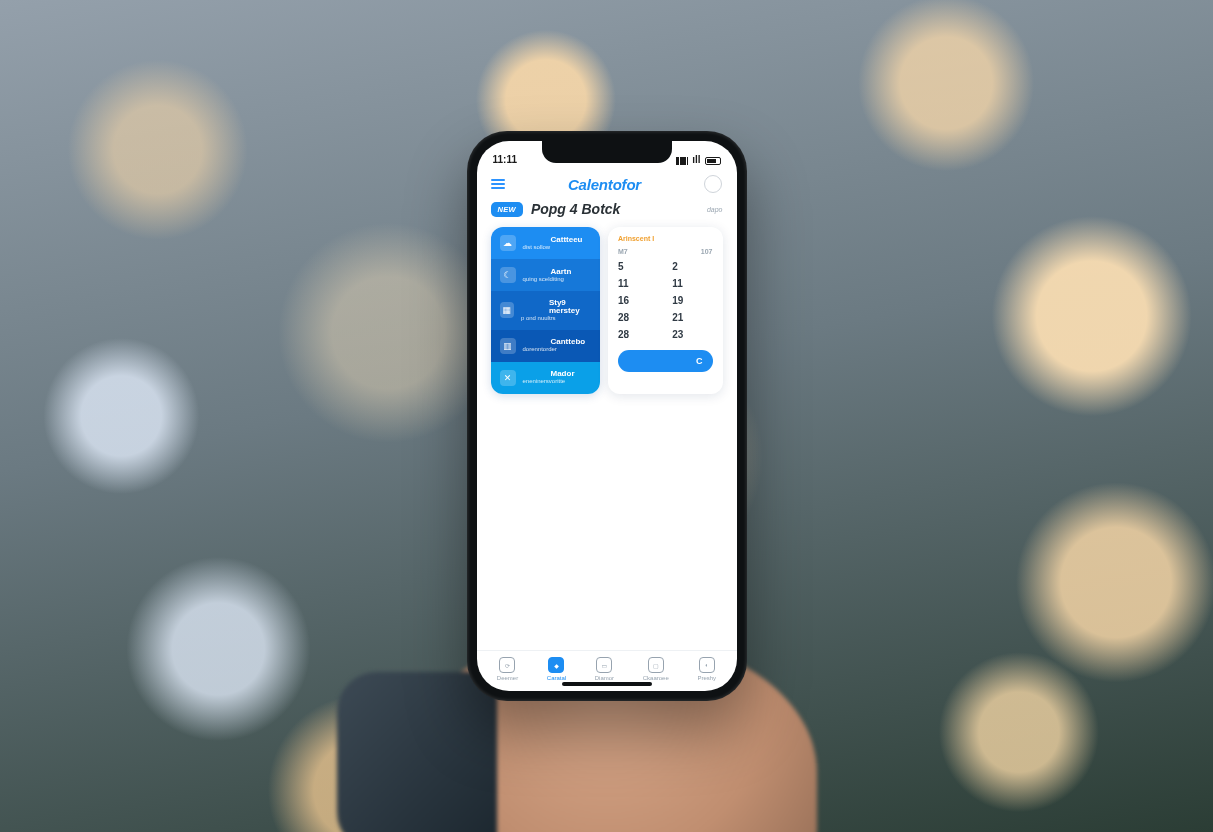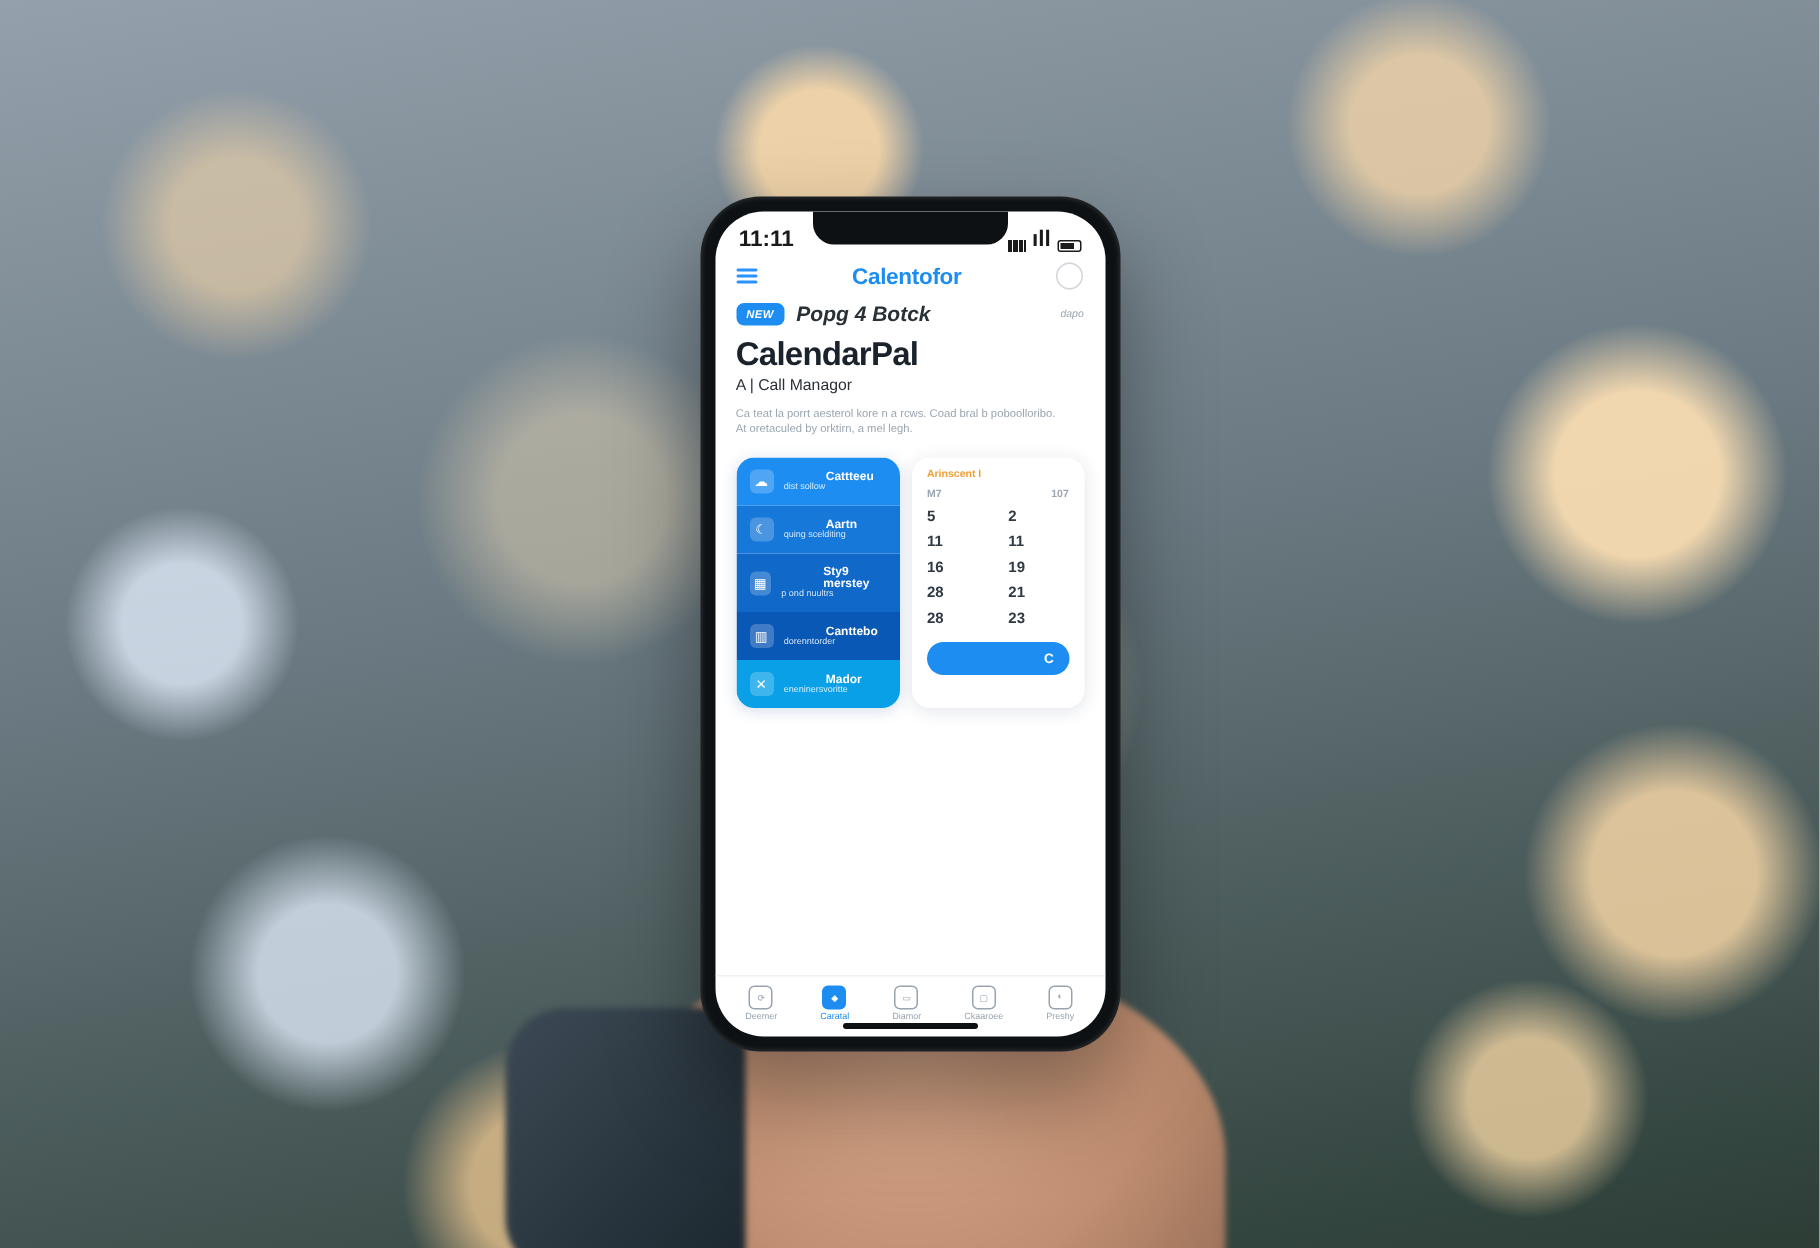--- a/index.html
+++ b/index.html
@@ -68,32 +68,32 @@
     .notch {
       position: absolute; top: 0; left: 50%;
       transform: translateX(-50%);
       width: 130px; height: 22px;
       background: #0e1113;
       border-radius: 0 0 14px 14px;
       z-index: 5;
     }
     .statusbar {
       height: 30px; display: flex; justify-content: space-between;
-      align-items: center; padding: 6px 16px 0; font-size: 15px;
+      align-items: center; padding: 6px 16px 0; font-size: 10px;
       color: #1a1a1a; font-weight: 600;
     }
     .status-right { display: flex; gap: 4px; align-items: flex-end; }
     .signal, .wifi, .batt { width: 12px; height: 8px; display: inline-block; }
     .signal { background: linear-gradient(to right,#1a1a1a 25%,transparent 25% 30%,#1a1a1a 30% 55%,transparent 55% 60%,#1a1a1a 60% 85%,transparent 85% 90%,#1a1a1a 90%); }
     .batt { width: 16px; border: 1px solid #1a1a1a; border-radius: 2px; position: relative; }
     .batt::after { content:''; position:absolute; left:1px; top:1px; bottom:1px; width:70%; background:#1a1a1a; }
     .navbar { display:flex; align-items:center; justify-content:space-between; padding: 4px 14px 8px; }
     .hamburger { display:flex; flex-direction:column; gap:2px; cursor:pointer; }
     .hamburger span{ width:14px; height:2px; background:#2b93ff; border-radius:1px; display:block; }
-    .brand-top { color:#1d8df2; font-weight:700; font-size:15px; letter-spacing:-.2px; }
+    .brand-top { color:#1d8df2; font-weight:700; font-size:15px; letter-spacing:-.2px;font-style:italic; }
     .avatar { width:18px;height:18px;border-radius:50%; border:1.5px solid #cfd4da;}
     .pillrow { display:flex; align-items:center; gap:8px; padding:0 14px;font-style:italic;}
     .pill { background:#1d8df2; color:#fff; font-size:7.5px; font-weight:700; padding:3px 7px; border-radius:5px; letter-spacing:.3px;}
     .pilltxt { font-size:14px; color:#2a3136; font-weight:600;}
     .pillside { font-size:7px; color:#9aa6b1; margin-left:auto;}
     .hero { padding: 6px 14px 4px;}
     .hero h1{ font-size:22px; font-weight:800; color:#1a232c; letter-spacing:-.5px;}
     .hero .sub{ font-size:10.5px; color:#2a3136; margin-top:2px; font-weight:500;}
     .hero .blurb{ font-size:7.5px; color:#9aa6b1; line-height:1.35; margin-top:8px; max-width:92%;}
     .cards{ display:flex; gap:8px; padding:10px 14px 0;}
@@ -143,25 +143,20 @@
       <span class="brand-top">Calentofor</span>
       <div class="avatar"></div>
     </div>
 
     <div class="pillrow">
       <span class="pill">NEW</span>
       <span class="pilltxt">Popg 4 Botck</span>
       <span class="pillside">dapo</span>
     </div>
 
-    <div class="hero">
-      <h1>CalendarPal</h1>
-      <div class="sub">A | Call Managor</div>
-      <p class="blurb">Ca teat la porrt aesterol kore n a rcws. Coad bral b poboolloribo. At oretaculed by orktirn, a mel legh.</p>
-    </div>
 
     <div class="cards">
       <div class="sidecard">
         <div class="sc-row r1">
           <div class="ic">☁</div>
           <div>
               <div class="t1">Cattteeu</div>
               <div class="t2">dist   sollow</div>
             </div>
         </div>

